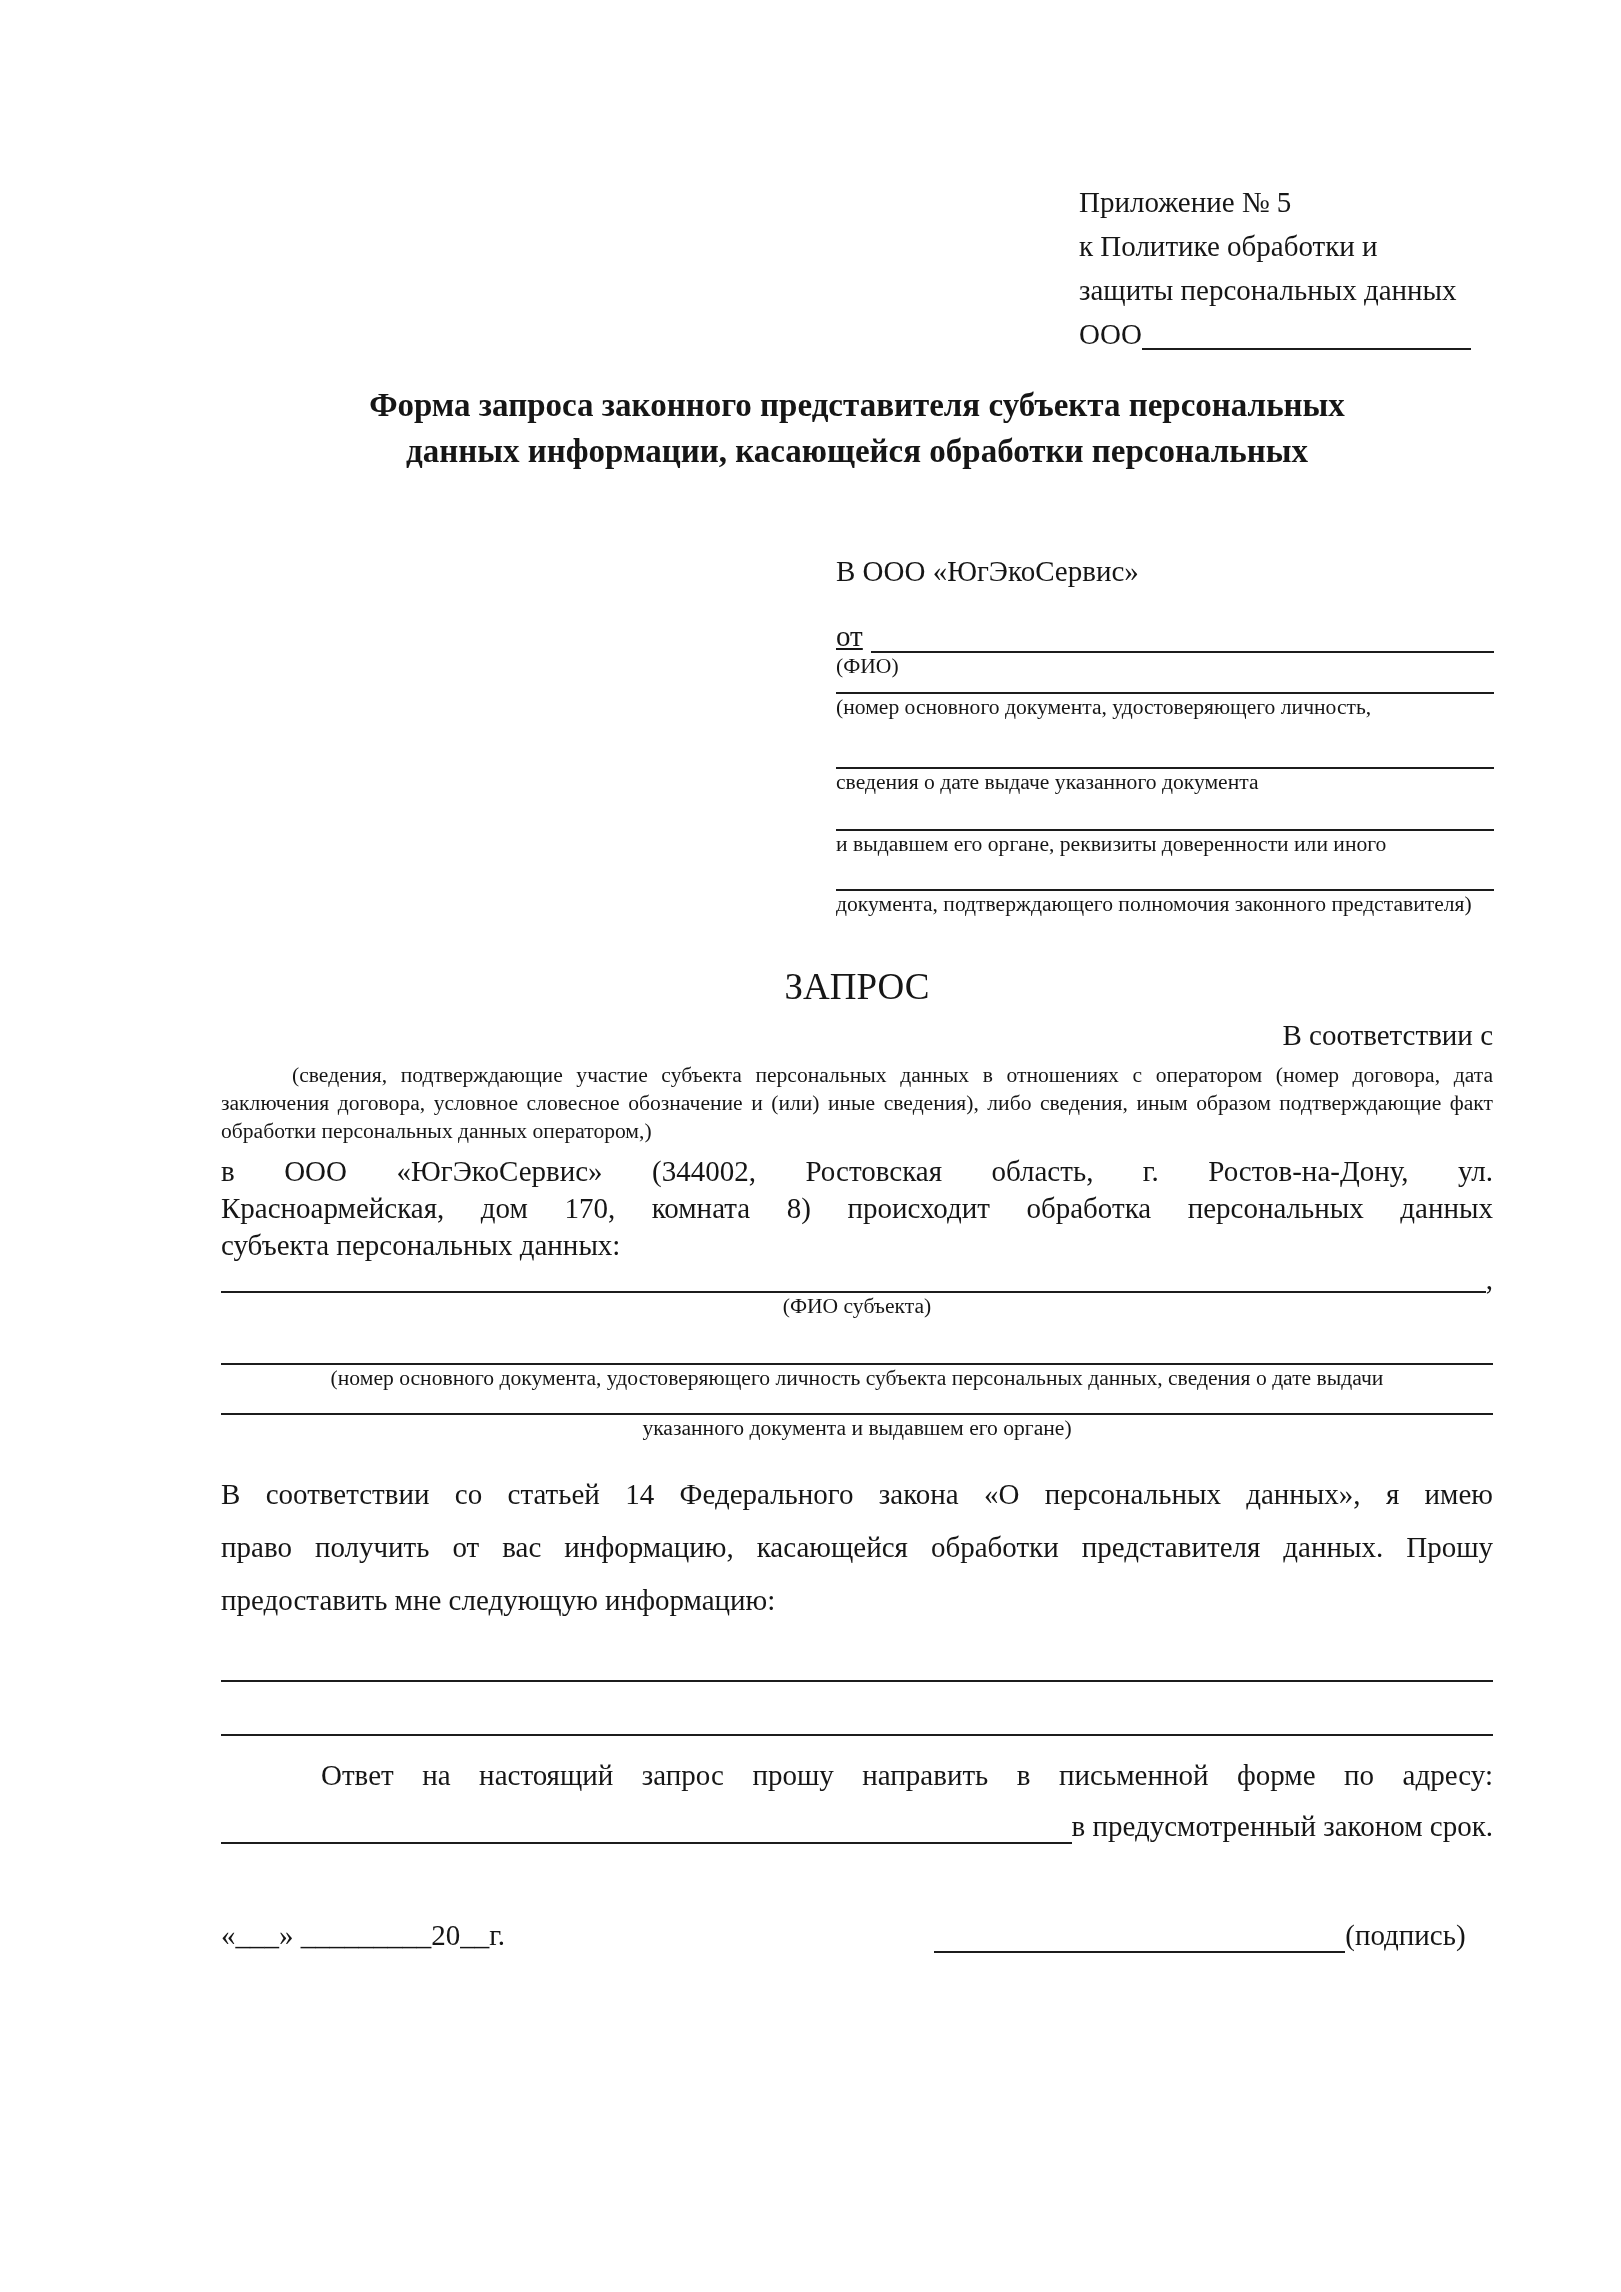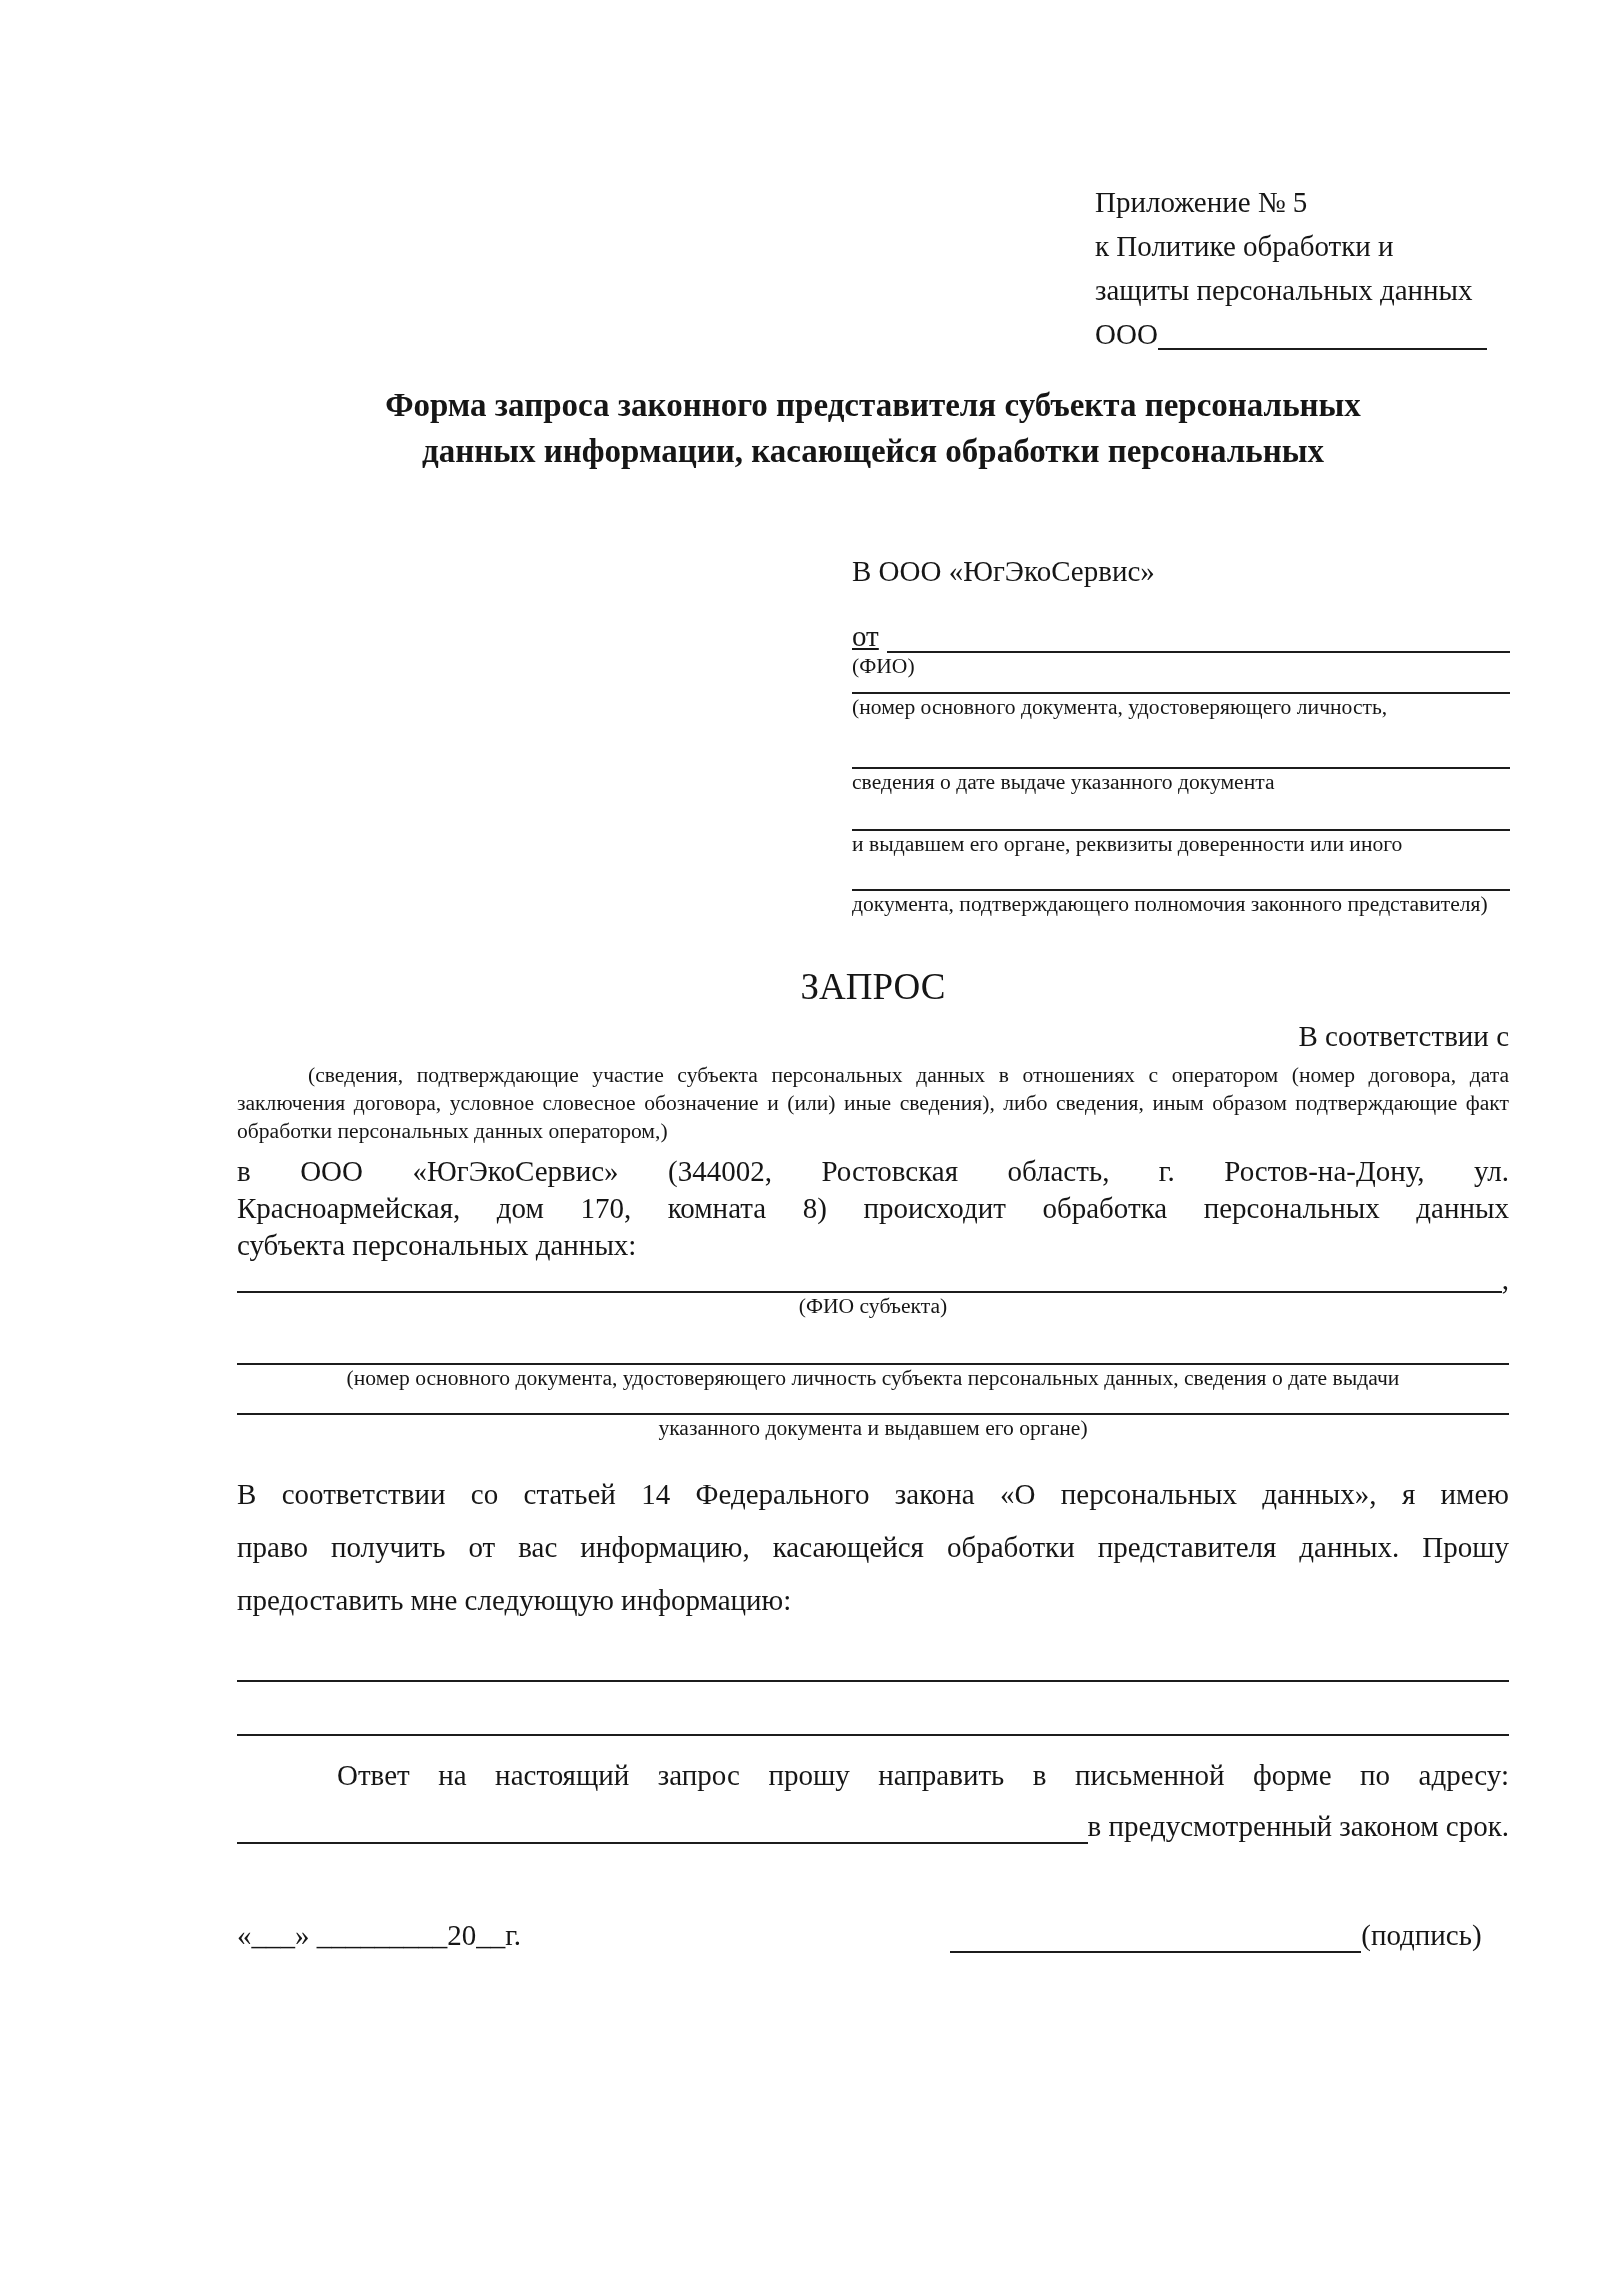--- a/index.html
+++ b/index.html
@@ -4,23 +4,23 @@
 <style>
   html,body { margin:0; padding:0; background:#ffffff; }
   .page {
     position:relative;
     width:1621px; height:2293px;
     background:#ffffff;
     color:#161616;
     font-family:"Liberation Serif","DejaVu Serif",serif;
     overflow:hidden;
   }
-  .content { position:absolute; left:237px; top:0; width:1272px; }
+  .content { position:absolute; left:221px; top:0; width:1272px; }
 
-  .row { display:flex; align-items:flex-end; }
+  .row { display:flex; align-items:flex-end;justify-content:center; }
   .grow { flex:1; }
   .uline { border-bottom:2.9px solid #1c1c1c; }
   .spacer { flex:1; }
 
   
   .annex { margin-left:858px; margin-top:180px; width:392px; font-size:29px; line-height:44px; }
   .annex .uline { margin-bottom:5.9px; }
 
   
   .doc-title { margin:25.5px 0 0 0; text-align:center; font-size:33px; line-height:46px; font-weight:bold; }

